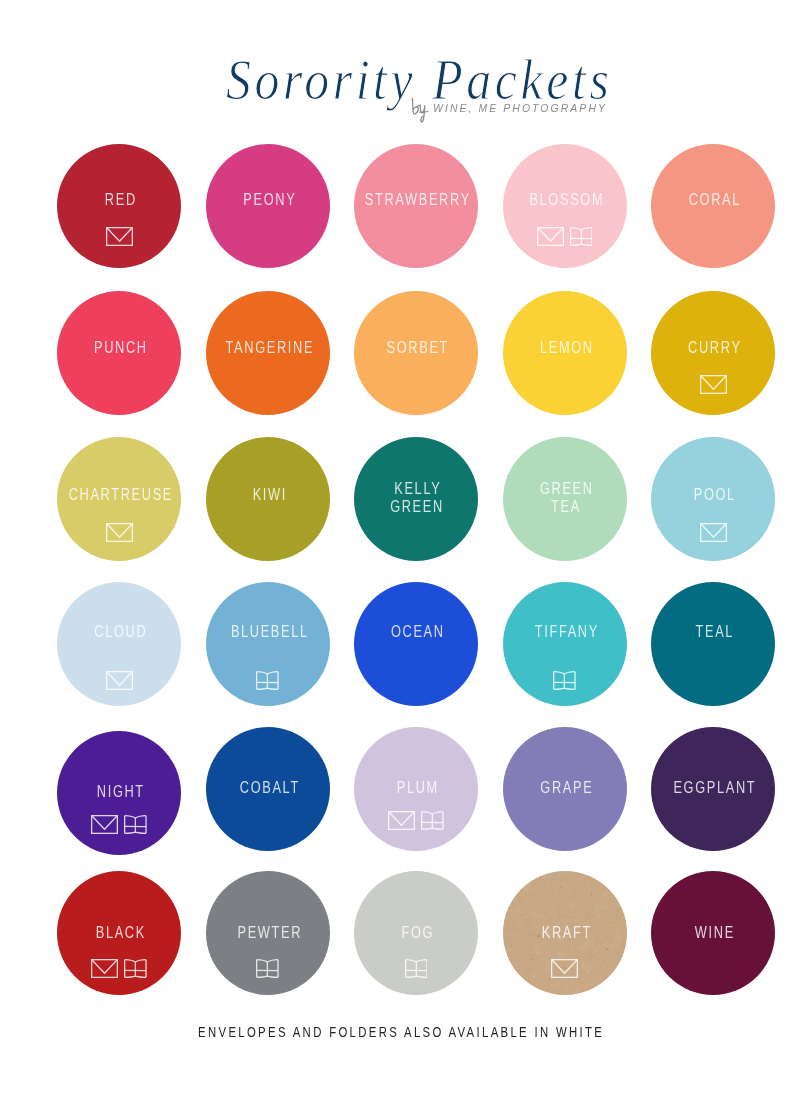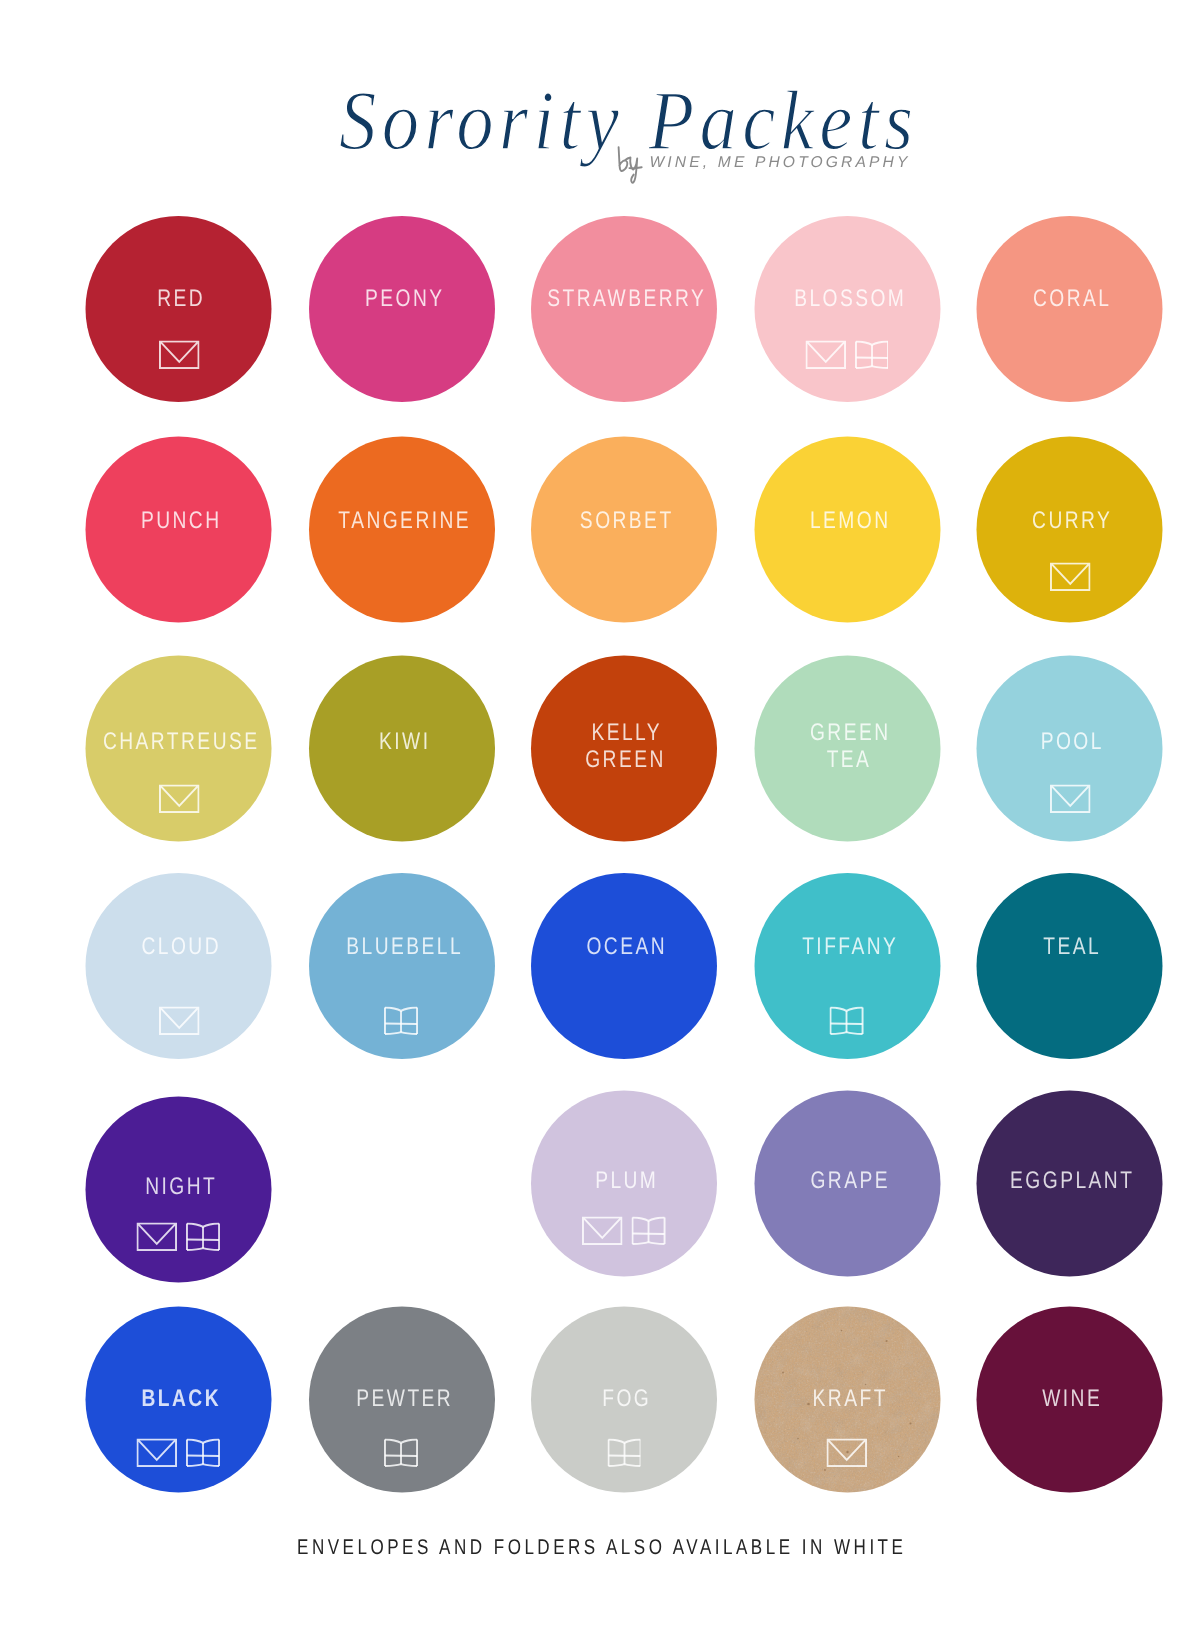--- a/index.html
+++ b/index.html
@@ -206,21 +206,21 @@
         <div class="icons" style="top: 85.5px;">
           <svg class="icon-envelope" width="27" height="19" viewBox="0 0 27 19">
             <rect x="0.65" y="0.65" width="25.7" height="17.7" fill="none" stroke="currentColor" stroke-width="1.3"></rect>
             <path d="M1.3 1.3 L13.5 14.3 L25.7 1.3" fill="none" stroke="currentColor" stroke-width="1.3" stroke-linejoin="miter"></path>
           </svg>
         </div>
       </div>
       <div class="swatch" style="left: 189.5px; top: 437.4px; background: rgb(168, 159, 38); color: rgba(255, 255, 255, 0.82);">
         <div class="swatch-label" style="top: 49.1px;">KIWI</div>
       </div>
-      <div class="swatch" style="left: 338px; top: 437.4px; background: #c2410c; color: rgba(255, 255, 255, 0.82);">
+      <div class="swatch" style="left: 338px; top: 437.4px; background: #0f766e; color: rgba(255, 255, 255, 0.82);">
         <div class="swatch-label" style="top: 42.2px;">KELLY
 GREEN</div>
       </div>
       <div class="swatch" style="left: 486.5px; top: 437.4px; background: rgb(176, 220, 187); color: rgba(255, 255, 255, 0.82);">
         <div class="swatch-label" style="top: 42.2px;">GREEN
 TEA</div>
       </div>
       <div class="swatch" style="left: 635px; top: 437.4px; background: rgb(149, 210, 221); color: rgba(255, 255, 255, 0.82);">
         <div class="swatch-label" style="top: 49.1px;">POOL</div>
         <div class="icons" style="top: 85.5px;">
@@ -278,20 +278,23 @@
           </svg>
           <svg class="icon-folder" width="22.7" height="19" viewBox="0 0 22.7 19">
             <path d="M0.65 0.65 L0.65 18.35 M22.05 0.65 L22.05 18.35" fill="none" stroke="currentColor" stroke-width="1.3"></path>
             <path d="M0.65 0.65 C4.6 0.7 8.9 1.5 11.35 2.95 C13.8 1.5 18.1 0.7 22.05 0.65" fill="none" stroke="currentColor" stroke-width="1.3"></path>
             <path d="M0.65 18.35 C4.6 18.3 8.9 17.9 11.35 17.1 C13.8 17.9 18.1 18.3 22.05 18.35" fill="none" stroke="currentColor" stroke-width="1.3"></path>
             <path d="M11.35 2.95 L11.35 17.1" fill="none" stroke="currentColor" stroke-width="1.25"></path>
             <path d="M0.65 11.35 L22.05 11.7" fill="none" stroke="currentColor" stroke-width="1.3"></path>
           </svg>
         </div>
       </div>
+      <div class="swatch" style="left: 189.5px; top: 726.6px; background: rgb(11, 75, 153); color: rgba(255, 255, 255, 0.82);">
+        <div class="swatch-label" style="top: 52.3px;">COBALT</div>
+      </div>
       <div class="swatch" style="left: 338px; top: 726.6px; background: rgb(208, 195, 222); color: rgba(255, 255, 255, 0.82);">
         <div class="swatch-label" style="top: 52.3px;">PLUM</div>
         <div class="icons" style="top: 84.5px;">
           <svg class="icon-envelope" width="27" height="19" viewBox="0 0 27 19">
             <rect x="0.65" y="0.65" width="25.7" height="17.7" fill="none" stroke="currentColor" stroke-width="1.3"></rect>
             <path d="M1.3 1.3 L13.5 14.3 L25.7 1.3" fill="none" stroke="currentColor" stroke-width="1.3" stroke-linejoin="miter"></path>
           </svg>
           <svg class="icon-folder" width="22.7" height="19" viewBox="0 0 22.7 19">
             <path d="M0.65 0.65 L0.65 18.35 M22.05 0.65 L22.05 18.35" fill="none" stroke="currentColor" stroke-width="1.3"></path>
             <path d="M0.65 0.65 C4.6 0.7 8.9 1.5 11.35 2.95 C13.8 1.5 18.1 0.7 22.05 0.65" fill="none" stroke="currentColor" stroke-width="1.3"></path>
@@ -300,21 +303,21 @@
             <path d="M0.65 11.35 L22.05 11.7" fill="none" stroke="currentColor" stroke-width="1.3"></path>
           </svg>
         </div>
       </div>
       <div class="swatch" style="left: 486.5px; top: 726.6px; background: rgb(130, 124, 183); color: rgba(255, 255, 255, 0.82);">
         <div class="swatch-label" style="top: 52.3px;">GRAPE</div>
       </div>
       <div class="swatch" style="left: 635px; top: 726.6px; background: rgb(62, 38, 90); color: rgba(255, 255, 255, 0.82);">
         <div class="swatch-label" style="top: 52.3px;">EGGPLANT</div>
       </div>
-      <div class="swatch" style="left: 41px; top: 871px; background: #1d4ed8; color: rgba(255, 255, 255, 0.82); font-weight: bold;">
+      <div class="swatch" style="left: 41px; top: 871px; background: #b91c1c; color: rgba(255, 255, 255, 0.82);">
         <div class="swatch-label" style="top: 53.4px;">BLACK</div>
         <div class="icons" style="top: 88px;">
           <svg class="icon-envelope" width="27" height="19" viewBox="0 0 27 19">
             <rect x="0.65" y="0.65" width="25.7" height="17.7" fill="none" stroke="currentColor" stroke-width="1.3"></rect>
             <path d="M1.3 1.3 L13.5 14.3 L25.7 1.3" fill="none" stroke="currentColor" stroke-width="1.3" stroke-linejoin="miter"></path>
           </svg>
           <svg class="icon-folder" width="22.7" height="19" viewBox="0 0 22.7 19">
             <path d="M0.65 0.65 L0.65 18.35 M22.05 0.65 L22.05 18.35" fill="none" stroke="currentColor" stroke-width="1.3"></path>
             <path d="M0.65 0.65 C4.6 0.7 8.9 1.5 11.35 2.95 C13.8 1.5 18.1 0.7 22.05 0.65" fill="none" stroke="currentColor" stroke-width="1.3"></path>
             <path d="M0.65 18.35 C4.6 18.3 8.9 17.9 11.35 17.1 C13.8 17.9 18.1 18.3 22.05 18.35" fill="none" stroke="currentColor" stroke-width="1.3"></path>

